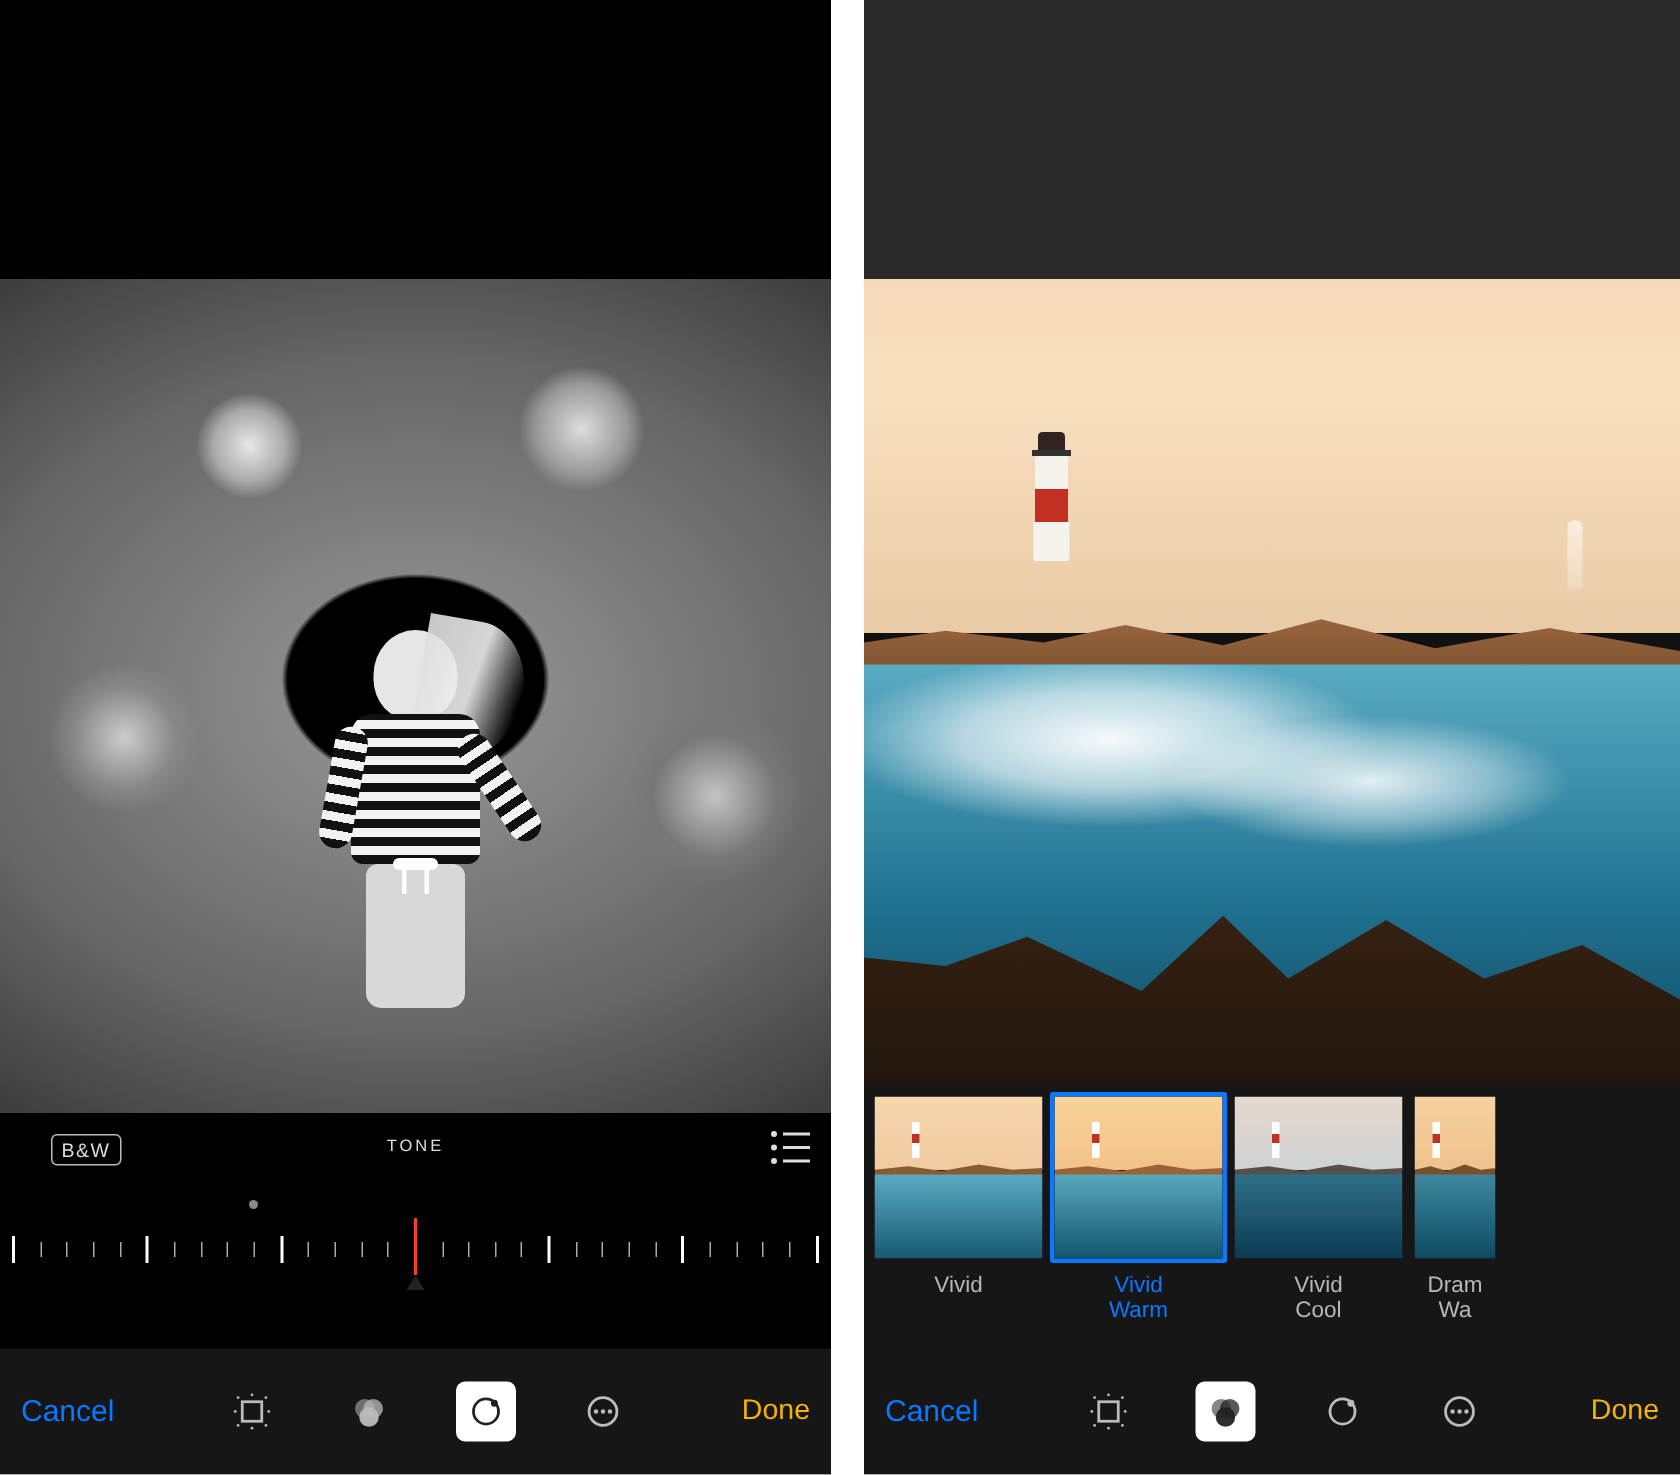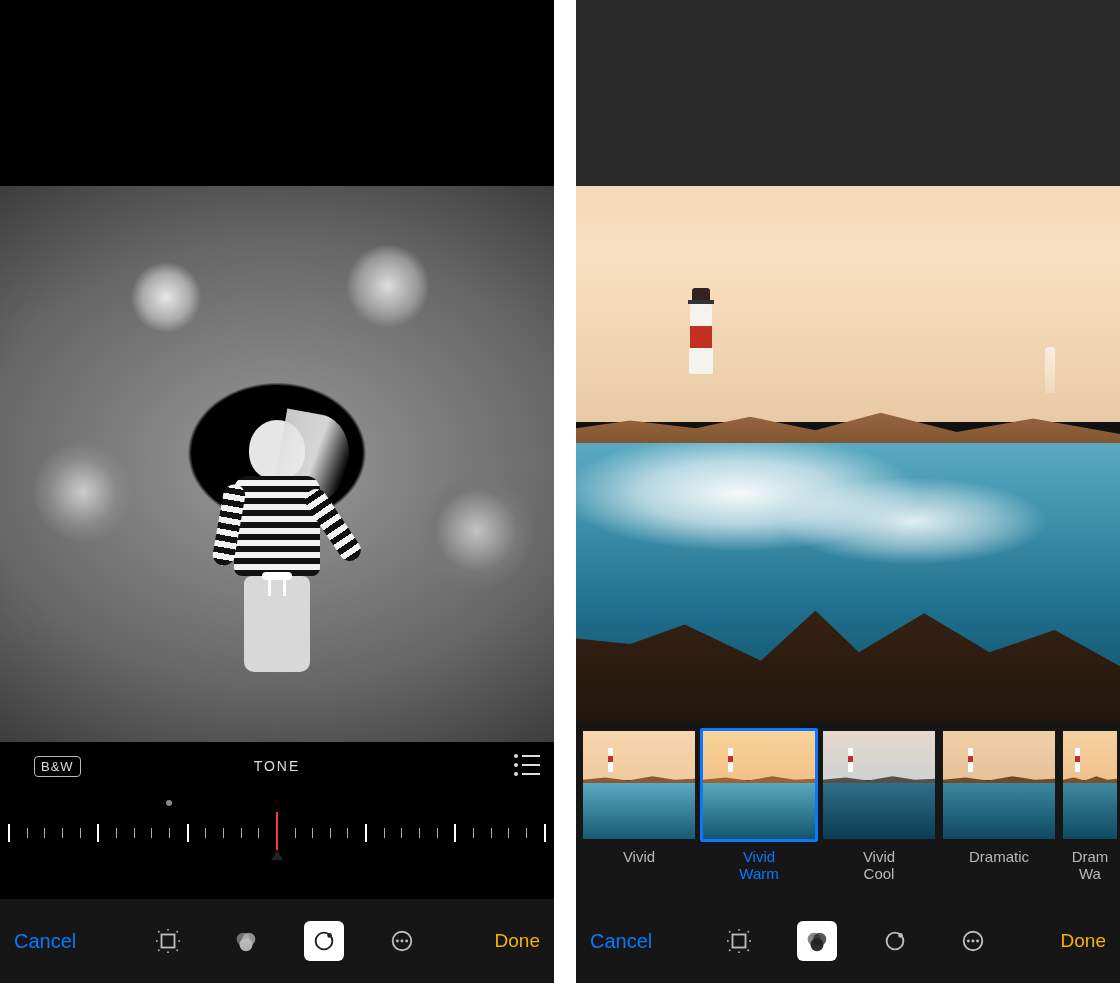--- a/index.html
+++ b/index.html
@@ -20,21 +20,21 @@
   .left-photo { height: 556px; position: relative; background: #000; }
   .left-controls { background: #000; height: 165px; position: relative; }
 
   .bw-badge {
     position: absolute; top: 14px; left: 6px;
     border: 1px solid #bbb; border-radius: 4px;
     padding: 2px 6px; color: #ddd; font-size: 13px; letter-spacing: 1px; margin-left: 28px;
   }
   .tone-label {
     position: absolute; top: 16px; left: 50%; transform: translateX(-50%);
-    color: #ddd; font-size: 14px; letter-spacing: 2px;
+    color: #ddd; font-size: 11px; letter-spacing: 2px;
   }
   .list-icon {
     position: absolute; top: 12px; right: 14px; width: 26px; height: 22px;
     display: flex; flex-direction: column; justify-content: space-between;
   }
   .list-icon .row { display: flex; align-items: center; }
   .list-icon .dot { width: 4px; height: 4px; background: #ddd; border-radius: 50%; margin-right: 4px; }
   .list-icon .line { height: 2px; background: #ddd; flex: 1; }
 
   .slider-area { position: absolute; top: 58px; left: 0; right: 0; height: 70px; }
@@ -363,31 +363,20 @@
           <div class="mini">
             <div class="msky"></div>
             <div class="mland"></div>
             <div class="msea"></div>
             <div class="mlh"></div>
           </div>
         </div>
         <div class="thumb-label">Vivid
 Cool</div>
       </div>
-      <div class="filter-thumb">
-        <div class="thumb-img f-dramatic">
-          <div class="mini">
-            <div class="msky"></div>
-            <div class="mland"></div>
-            <div class="msea"></div>
-            <div class="mlh"></div>
-          </div>
-        </div>
-        <div class="thumb-label">Dramatic</div>
-      </div>
       <div class="filter-thumb partial">
         <div class="thumb-img f-dramwarm">
           <div class="mini">
             <div class="msky"></div>
             <div class="mland"></div>
             <div class="msea"></div>
             <div class="mlh"></div>
           </div>
         </div>
         <div class="thumb-label">Dram

